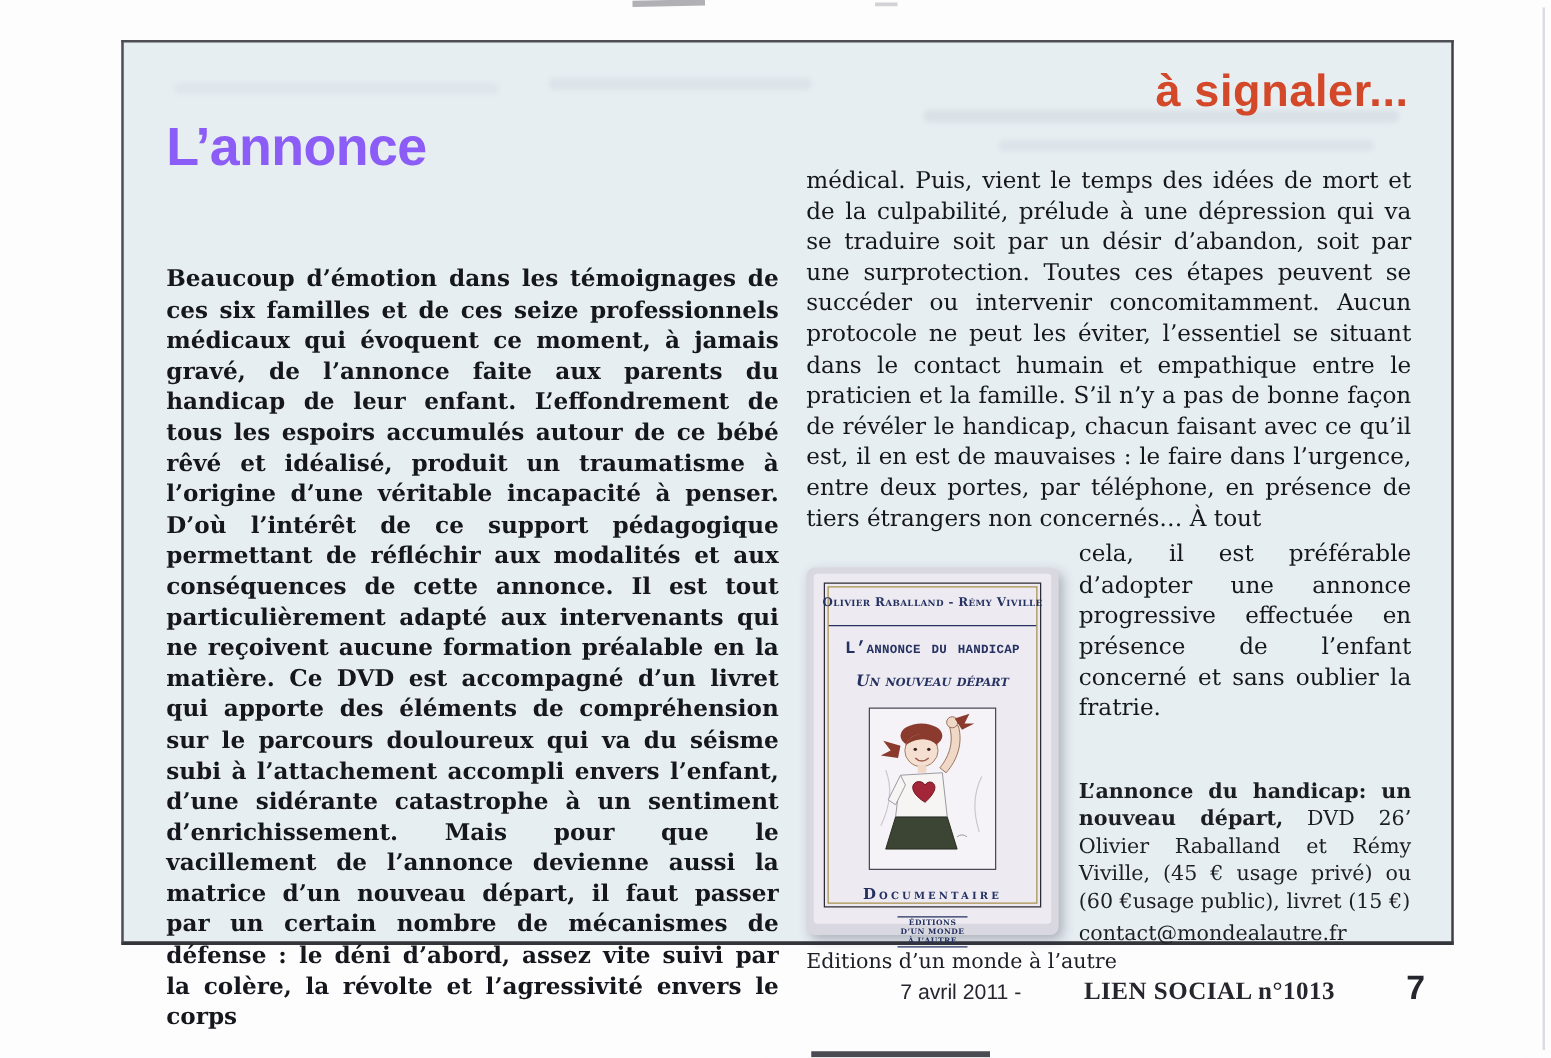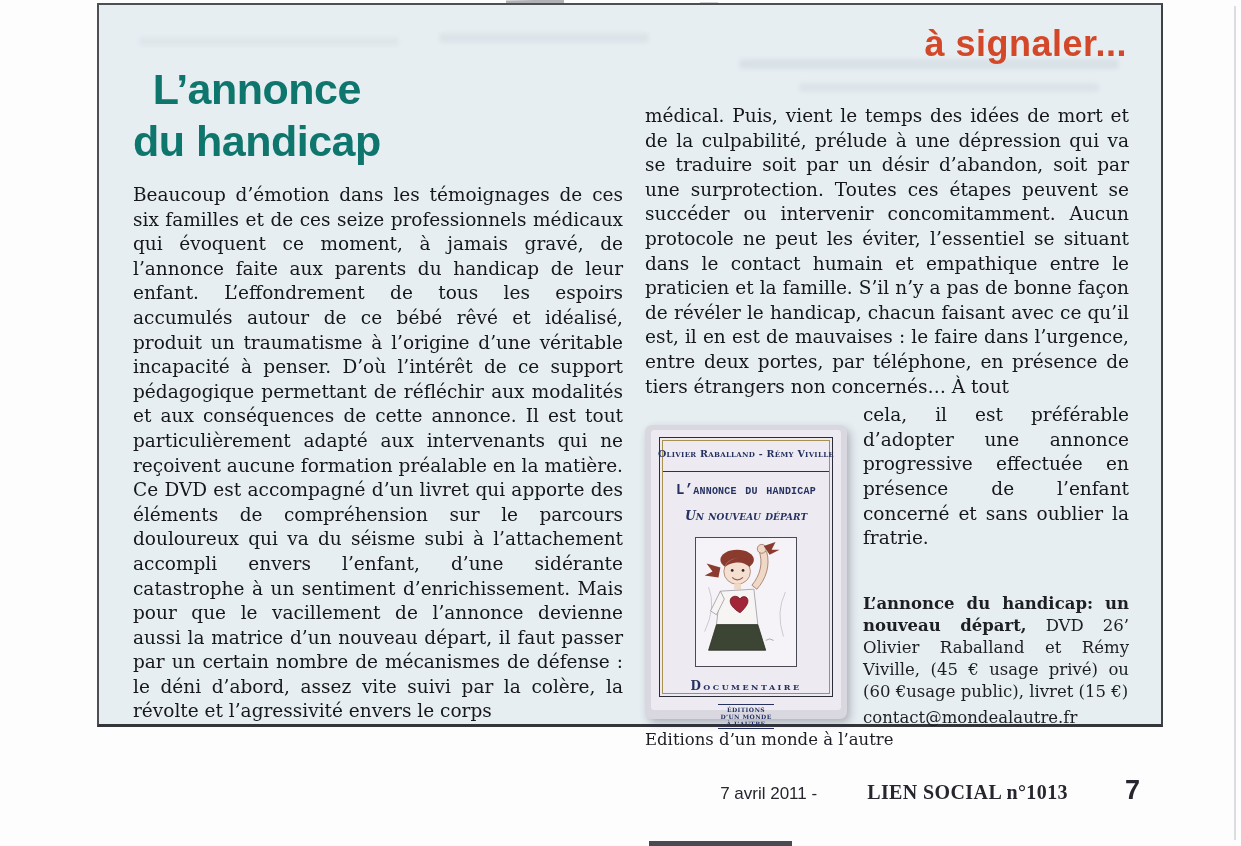--- a/index.html
+++ b/index.html
@@ -8,45 +8,45 @@
     font-family:"Liberation Sans",sans-serif;
   }
   
   .artifact-top{position:absolute;left:506px;top:0;width:58px;height:5px;background:#8f8f96;opacity:.7;transform:rotate(-1.2deg);}
   .artifact-top2{position:absolute;left:700px;top:2px;width:18px;height:3px;background:#a0a0a8;opacity:.45;}
   .artifact-bottom{position:absolute;left:649px;top:841px;width:143px;height:5px;background:#4a4a52;}
   .artifact-right{position:absolute;left:1234px;top:6px;width:2px;height:834px;background:#dcdce2;}
 
   
   .page-box{
-    position:absolute;left:97px;top:3px;width:1066px;height:724px;box-sizing:border-box;
+    position:absolute;left:97px;top:32px;width:1066px;height:724px;box-sizing:border-box;
     background:#e7eef2;
     border-top:2px solid #4e4e55;border-left:2px solid #4e4e55;
     border-right:2px solid #404047;border-bottom:3px solid #34343b;
   }
   .ghost{position:absolute;background:#5e7586;border-radius:4px;filter:blur(2px);}
   .g1{left:340px;top:28px;width:210px;height:10px;opacity:.08;}
   .g2{left:640px;top:54px;width:380px;height:10px;opacity:.10;}
   .g3{left:700px;top:78px;width:300px;height:9px;opacity:.08;}
   .g4{left:40px;top:32px;width:260px;height:9px;opacity:.06;}
 
   .signaler{
     position:absolute;right:34px;top:18px;
     font-size:36px;font-weight:600;letter-spacing:.5px;color:#d4482a;
   }
   .title{
     position:absolute;left:34px;top:58px;
-    font-size:43px;line-height:52px;font-weight:600;letter-spacing:-0.5px;color:#0f766e;text-align:center;
+    font-size:43px;line-height:52px;font-weight:600;letter-spacing:-0.5px;color:#8b5cf6;
   }
 
   .bodytext{
     font-family:"DejaVu Serif",serif;font-size:18.5px;line-height:24.6px;
     color:#15171c;text-align:justify;
   }
-  .col-left{position:absolute;left:34px;top:178px;width:490px;}
+  .col-left{position:absolute;left:34px;top:178px;width:490px;font-weight:bold;}
   .col-right{position:absolute;left:546px;top:99px;width:484px;}
   .col-right p{margin:0 0 4px 0;}
 
   
   .dvd-cover{
     float:left;width:202px;height:294px;margin:22px 16px 6px 0;position:relative;
     background:#d9d7df;border-radius:7px;box-shadow:3px 4px 9px rgba(40,40,60,.30);
   }
   .cover-sheet{position:absolute;left:6px;right:6px;top:5px;bottom:9px;background:#edebf1;border-radius:3px;}
   .cover-frame{position:absolute;left:14px;right:14px;top:12px;bottom:22px;border:1px solid #2c2c36;}
@@ -93,21 +93,20 @@
 
     <div class="ghost g1"></div>
     <div class="ghost g2"></div>
     <div class="ghost g3"></div>
     <div class="ghost g4"></div>
 
     <div class="signaler">à signaler...</div>
 
     <div class="title">
       <div>L’annonce</div>
-      <div>du handicap</div>
     </div>
 
     <div class="col-left bodytext">Beaucoup d’émotion dans les témoignages de ces six familles et de ces seize professionnels médicaux qui évoquent ce moment, à jamais gravé, de l’annonce faite aux parents du handicap de leur enfant. L’effondrement de tous les espoirs accumulés autour de ce bébé rêvé et idéalisé, produit un traumatisme à l’origine d’une véritable incapacité à penser. D’où l’intérêt de ce support pédagogique permettant de réfléchir aux modalités et aux conséquences de cette annonce. Il est tout particulièrement adapté aux intervenants qui ne reçoivent aucune formation préalable en la matière. Ce DVD est accompagné d’un livret qui apporte des éléments de compréhension sur le parcours douloureux qui va du séisme subi à l’attachement accompli envers l’enfant, d’une sidérante catastrophe à un sentiment d’enrichissement. Mais pour que le vacillement de l’annonce devienne aussi la matrice d’un nouveau départ, il faut passer par un certain nombre de mécanismes de défense : le déni d’abord, assez vite suivi par la colère, la révolte et l’agressivité envers le corps</div>
 
     <div class="col-right bodytext">
       <p>médical. Puis, vient le temps des idées de mort et de la culpabilité, prélude à une dépression qui va se traduire soit par un désir d’abandon, soit par une surprotection. Toutes ces étapes peuvent se succéder ou intervenir concomitamment. Aucun protocole ne peut les éviter, l’essentiel se situant dans le contact humain et empathique entre le praticien et la famille. S’il n’y a pas de bonne façon de révéler le handicap, chacun faisant avec ce qu’il est, il en est de mauvaises : le faire dans l’urgence, entre deux portes, par téléphone, en présence de tiers étrangers non concernés… À tout</p>
 
       <div class="dvd-cover">
         <div class="cover-sheet"></div>
         <div class="cover-frame"></div>

